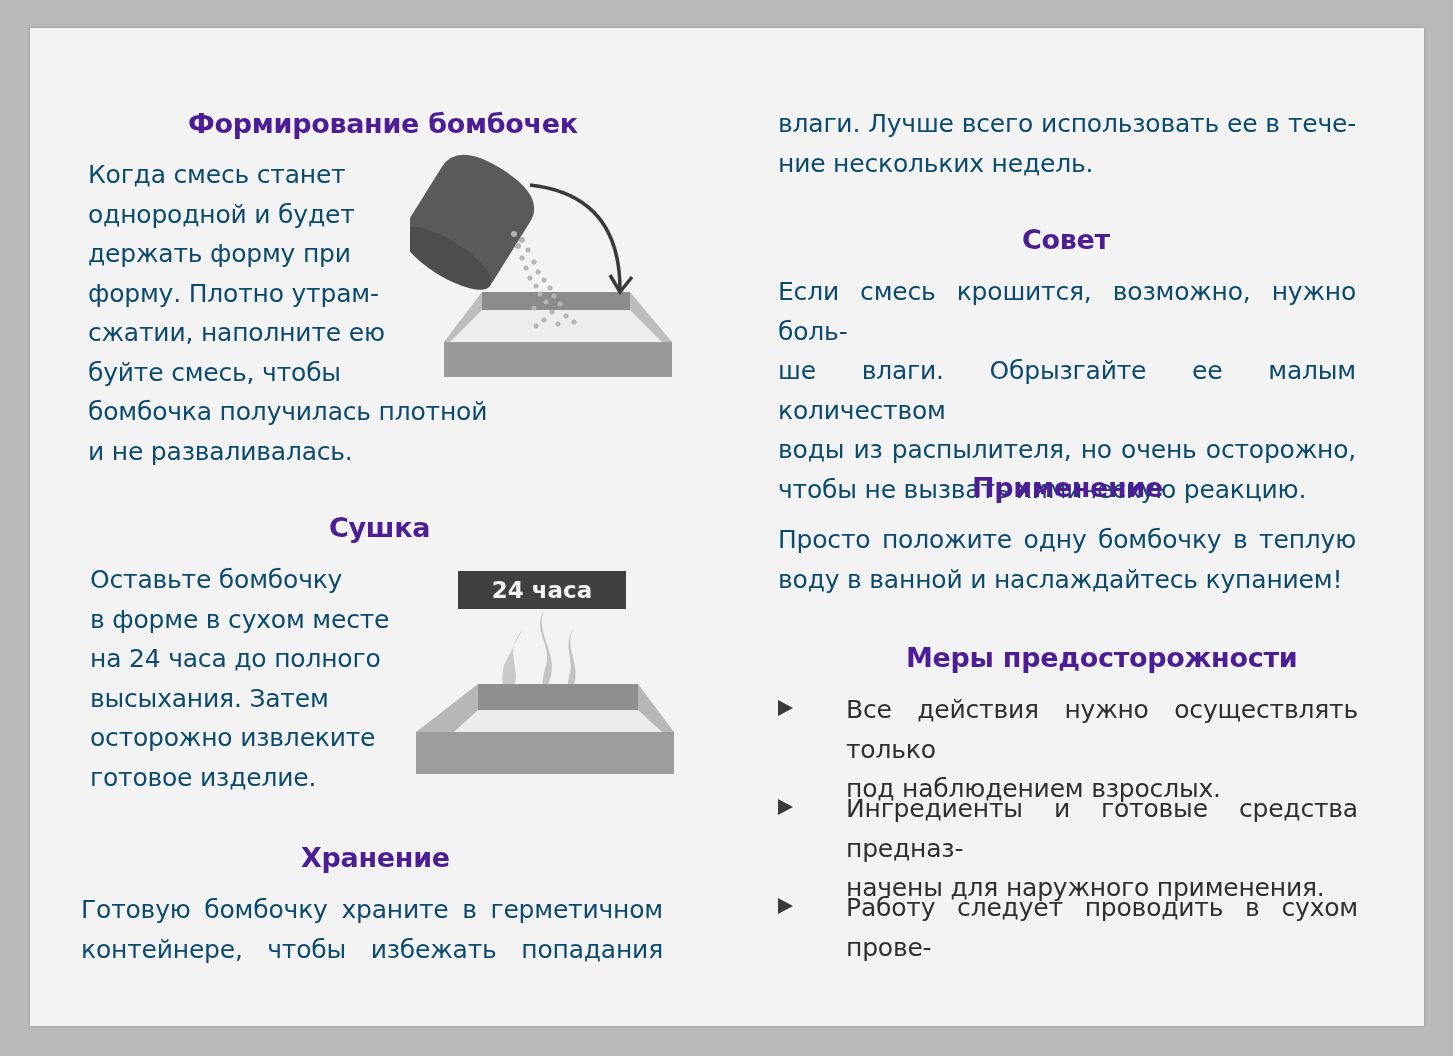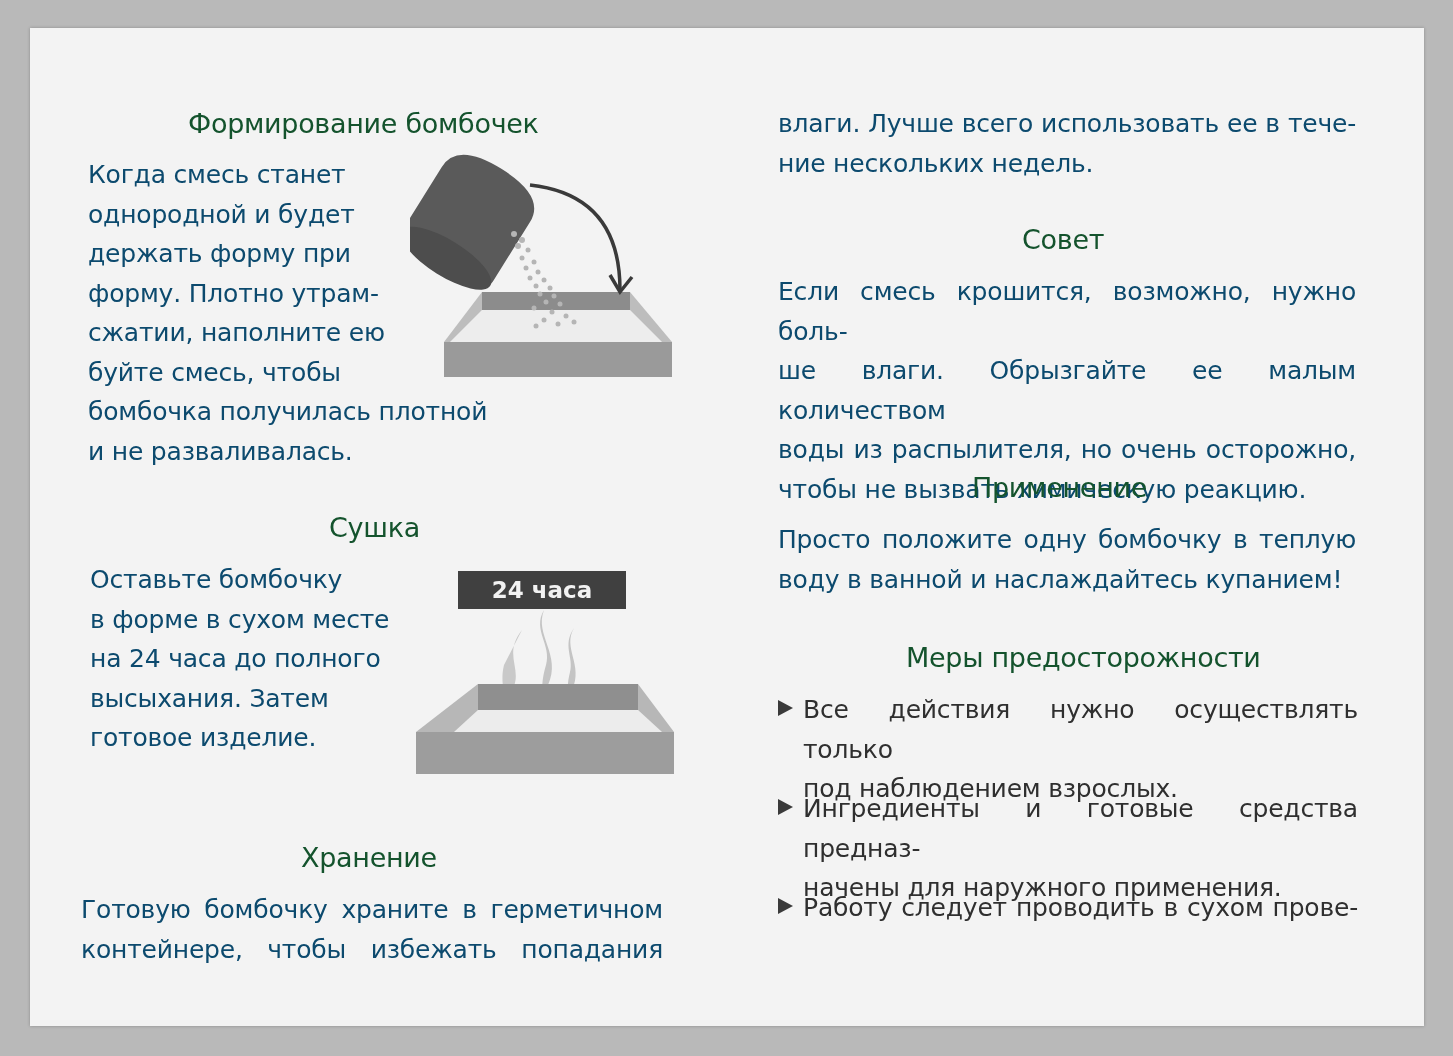--- a/index.html
+++ b/index.html
@@ -13,23 +13,23 @@
   }
   .paper {
     position: absolute;
     left: 30px; top: 28px;
     width: 1394px; height: 998px;
     background: #f3f3f3;
     box-shadow: 0 0 3px rgba(0,0,0,0.25);
   }
   .h {
     position: absolute;
-    font-weight: normal;
+    font-weight: bold;
     font-size: 27px;
-    color: #14532d;
+    color: #4c1d95;
     white-space: nowrap;
     text-align: center;
     letter-spacing: -0.3px;
   }
   .p {
     position: absolute;
     font-size: 25px;
     line-height: 39.5px;
     color: #0c4a6e;
     letter-spacing: -0.2px;
@@ -48,21 +48,21 @@
     width: 0; height: 0;
     border-top: 8px solid transparent;
     border-bottom: 8px solid transparent;
     border-left: 15px solid #3a3a3a;
   }
   .bullet .txt {
     position: absolute; left: 25px; width: 555px;
     font-size: 25px; line-height: 39.5px; color: #2f2f2f;
     letter-spacing: -0.2px;
   }
-  .bullet .txt .line { text-align: justify; text-align-last: justify; white-space: normal; }
+  .bullet .txt .line { text-align: justify; text-align-last: justify; white-space: normal; margin-left: 43px; }
   .bullet .txt .line.last { text-align-last: left; }
   .badge {
     position: absolute;
     left: 458px; top: 571px;
     width: 168px; height: 38px;
     background: #404040;
     color: #f2f2f2;
     font-weight: bold;
     font-size: 23px;
     line-height: 38px;
@@ -134,20 +134,21 @@
   <path d="M200,125 L210,142 L222,127" stroke="#3a3a3a" stroke-width="3.5" fill="none"></path>
 </svg>
 
 <div class="h" style="left:329px; top:512px;">Сушка</div>
 
 <div class="p" style="left:90px; top:560px;">
   <span class="line">Оставьте бомбочку</span>
   <span class="line">в форме в сухом месте</span>
   <span class="line">на 24 часа до полного</span>
   <span class="line">высыхания. Затем</span>
+  <span class="line">осторожно извлеките</span>
   <span class="line">готовое изделие.</span>
 </div>
 
 <div class="badge">24 часа</div>
 
 <svg style="left:412px; top:610px;" width="270" height="170" viewBox="0 0 270 170">
 
   <path d="M110,20 C90,45 112,60 100,80 C92,95 88,70 92,55 Z" fill="#c9c9c9"></path>
   <path d="M132,0 C122,25 150,45 136,75 C130,90 128,75 134,55 C140,35 120,20 132,0 Z" fill="#c4c4c4"></path>
   <path d="M162,18 C150,38 172,55 160,80 C156,88 154,78 158,62 C162,48 150,35 162,18 Z" fill="#c4c4c4"></path>

